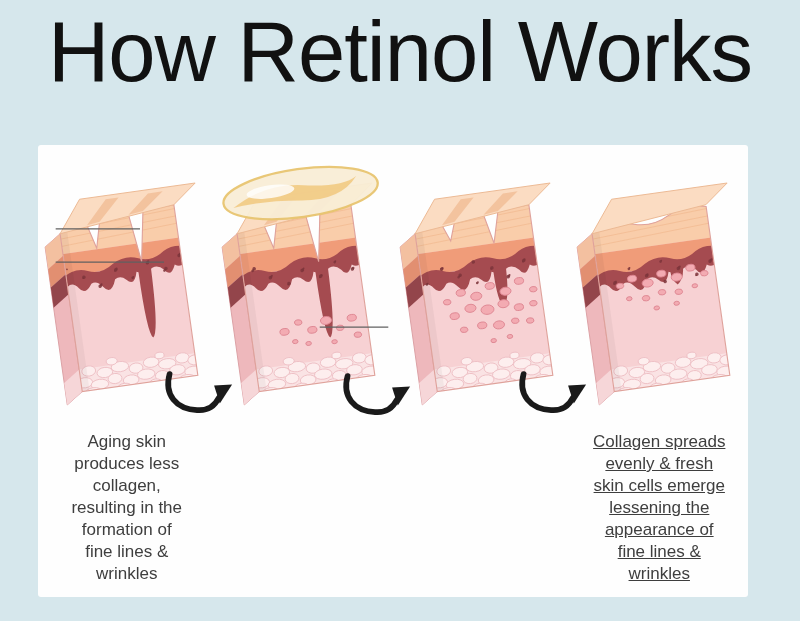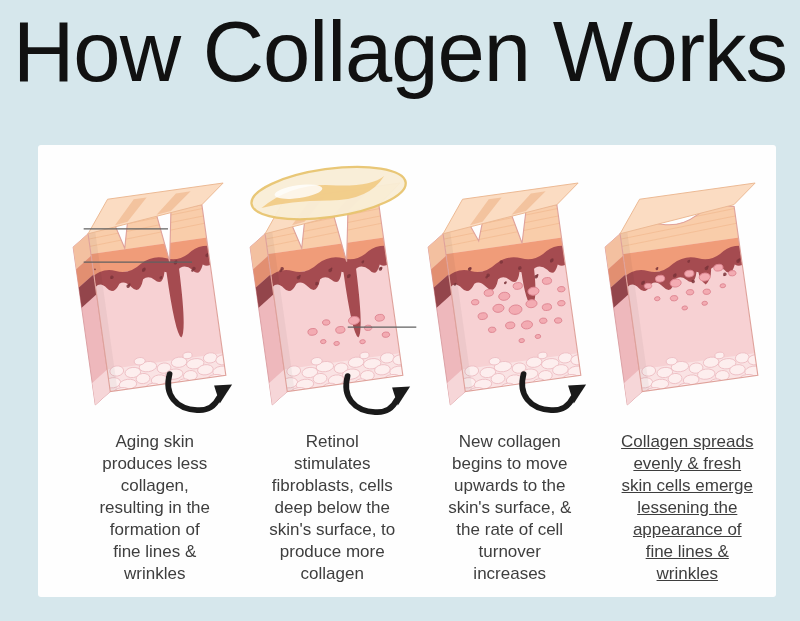--- a/index.html
+++ b/index.html
@@ -34,23 +34,23 @@
   .arrow{position:absolute;width:72px;height:50px;}
   .arrow.a1{left:124px;top:224px;}
   .arrow.a2{left:302px;top:226px;}
   .arrow.a3{left:478px;top:224px;}
 </style>
 </head>
 <body style="background: rgb(214, 231, 236);">
 
 <div class="page">
 
-  <h1 class="title" style="color: rgb(17, 17, 17);">How Collagen Works</h1>
-
-  <div class="panel" style="background: rgb(254, 254, 254); padding-left: 28px;">
+  <h1 class="title" style="color: rgb(17, 17, 17);">How Retinol Works</h1>
+
+  <div class="panel" style="background: rgb(254, 254, 254);">
     <div class="stages">
 
       <div class="stage">
         <div class="illu">
             <svg viewBox="0 0 190 300">
     <defs>
                 <clipPath id="face0">
                   <path d="M34,80 L52,75 L64,75 L71,101 L78,73 L104,70 L110,70 L117,122 L126,68 L160,66 L160,252 L34,252 Z"></path>
                 </clipPath>
               </defs>
@@ -228,27 +228,20 @@
       </g>
       <g>
       <ellipse cx="108" cy="46" rx="84" ry="26" fill="#f9eed6" opacity="0.95" stroke="#e8c570" stroke-width="2.5"></ellipse>
       <path d="M34,52 Q70,30 112,38 Q154,46 170,36 Q150,60 108,54 Q66,48 34,52 Z" fill="#f1c87e" opacity="0.85"></path>
       <ellipse cx="76" cy="40" rx="26" ry="7" fill="#ffffff" opacity="0.8"></ellipse>
     </g>
     </g>
     <line x1="112" y1="190" x2="186" y2="190" stroke="#606060" stroke-width="1.3"></line>
   </svg>
           </div>
-        <div class="caption" style="color: rgb(62, 62, 62);">Retinol
-stimulates
-fibroblasts, cells
-deep below the
-skin's surface, to
-produce more
-collagen</div>
       </div>
 
       <div class="stage">
         <div class="illu">
             <svg viewBox="0 0 190 300">
     <defs>
                 <clipPath id="face2">
                   <path d="M34,80 L52,75 L64,75 L71,93 L78,73 L104,70 L110,70 L117,102 L126,68 L160,66 L160,252 L34,252 Z"></path>
                 </clipPath>
               </defs>
@@ -340,27 +333,20 @@
       <g>
         <path d="M34,80 L60,46 L186,46 L160,66 Z" fill="#fbdcc2" stroke="#ecb993" stroke-width="1"></path>
         <polygon points="64,75 78,73 102,50 88,50" fill="#f2c09a" opacity="0.9"></polygon>
                   <polygon points="110,70 126,68 150,50 134,50" fill="#f2c09a" opacity="0.9"></polygon>
       </g>
 
     </g>
 
   </svg>
           </div>
-        <div class="caption" style="color: rgb(62, 62, 62);">New collagen
-begins to move
-upwards to the
-skin's surface, &amp;
-the rate of cell
-turnover
-increases</div>
       </div>
 
       <div class="stage">
         <div class="illu">
             <svg viewBox="0 0 190 300">
     <defs>
                 <clipPath id="face3">
                   <path d="M34,80 Q56,68 80,76 Q100,82 118,72 Q138,62 160,68 L160,252 L34,252 Z"></path>
                 </clipPath>
               </defs>

